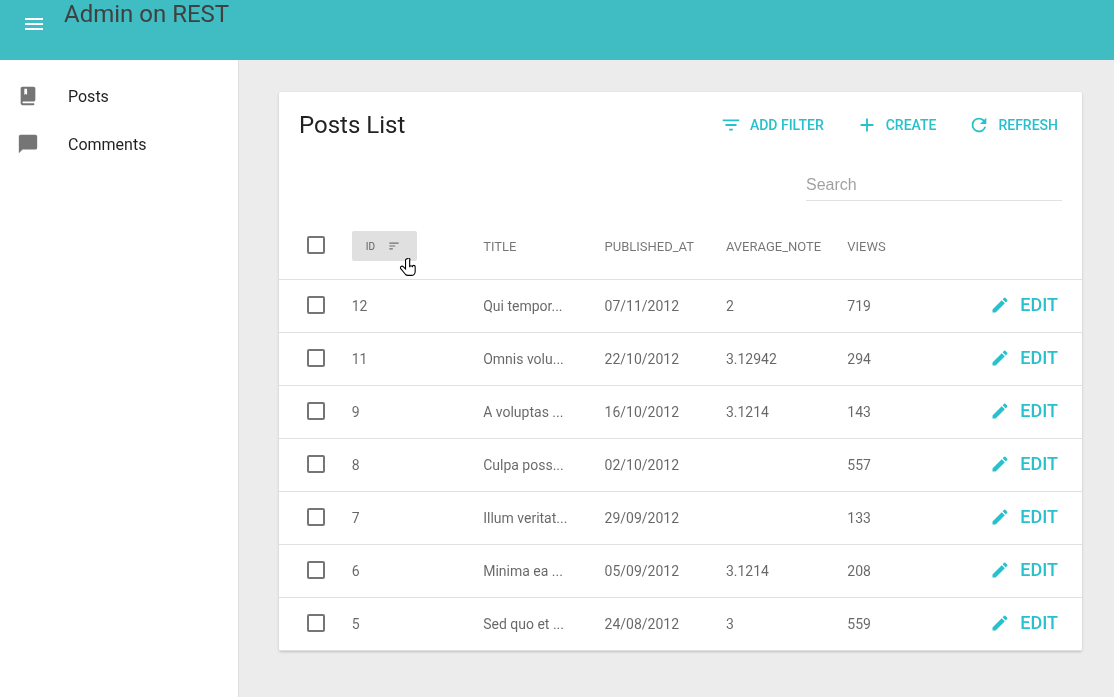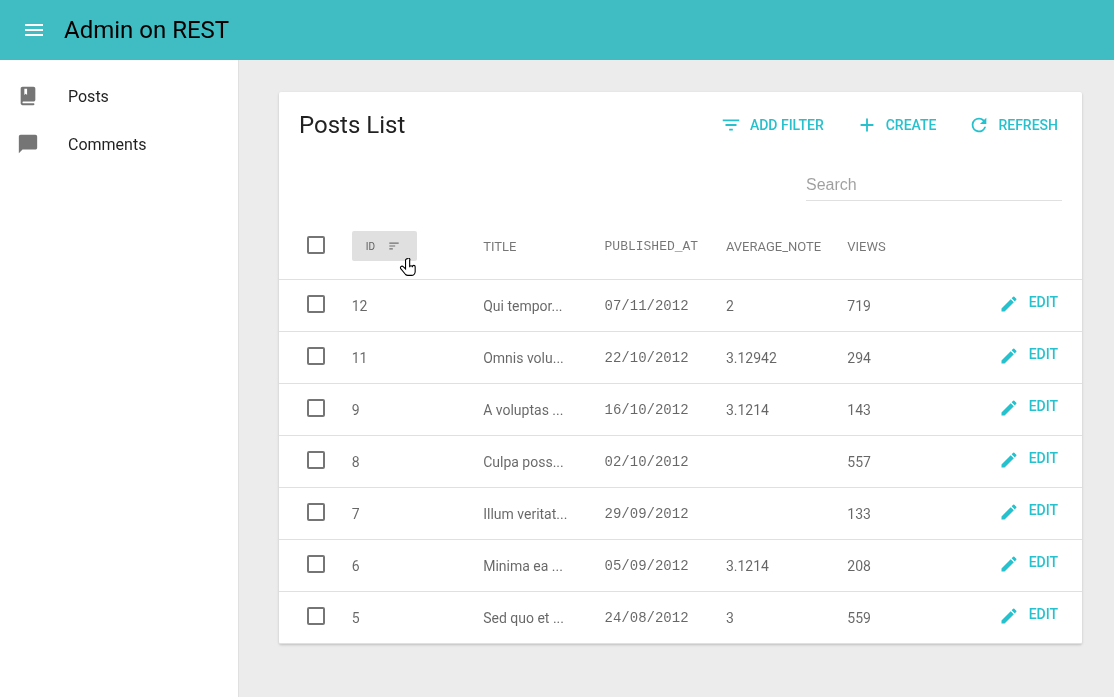--- a/index.html
+++ b/index.html
@@ -11,23 +11,23 @@
       height: 697px;
       overflow: hidden;
       position: relative;
     }
 
     
     .header {
       background: #3fbdc2;
       height: 60px;
       display: flex;
-      align-items: center;
+      align-items: flex-start;
       padding: 0 14px 0 10px;
-      color: #000000;
+      color: #404040;
     }
     .menu-btn {
       width: 48px; height: 48px;
       display: flex; align-items: center; justify-content: center;
       cursor: pointer;
       border-radius: 50%;
     }
     .app-title {
       font-size: 24px;
       font-weight: 400;
@@ -140,21 +140,21 @@
     }
     .table tbody td {
       font-size: 14px;
       color: rgba(0,0,0,0.6);
       padding: 14px 8px;
       border-bottom: 1px solid #e0e0e0;
     }
     .col-check { width: 64px; padding-left: 28px !important; }
     .col-id { width: 130px; }
     .col-title { width: 120px; }
-    .col-pub { width: 120px; font-family: Liberation Mono, monospace; }
+    .col-pub { width: 120px; }
     .col-avg { width: 120px; }
     .col-views { width: 120px; }
     .col-edit { width: 120px; text-align: right !important; padding-right: 24px !important; }
 
     .th-active {
       background: #e0e0e0;
       border-radius: 2px;
       display: inline-flex;
       align-items: center;
       padding: 8px 14px 8px 14px;
@@ -165,23 +165,23 @@
     .checkbox {
       width: 18px; height: 18px;
       border: 2px solid #757575;
       border-radius: 2px;
       display: inline-block;
       cursor: pointer;
     }
 
     .edit-btn {
       display: inline-flex;
-      align-items: flex-start;
+      align-items: flex-end;
       color: #26c1cd;
-      font-size: 14px;
+      font-size: 18px;
       font-weight: 500;
       cursor: pointer;
     }
     .edit-btn svg { margin-right: 10px; }
 
     .cursor-hand {
       position: absolute;
       left: 395px;
       top: 258px;
       pointer-events: none;

